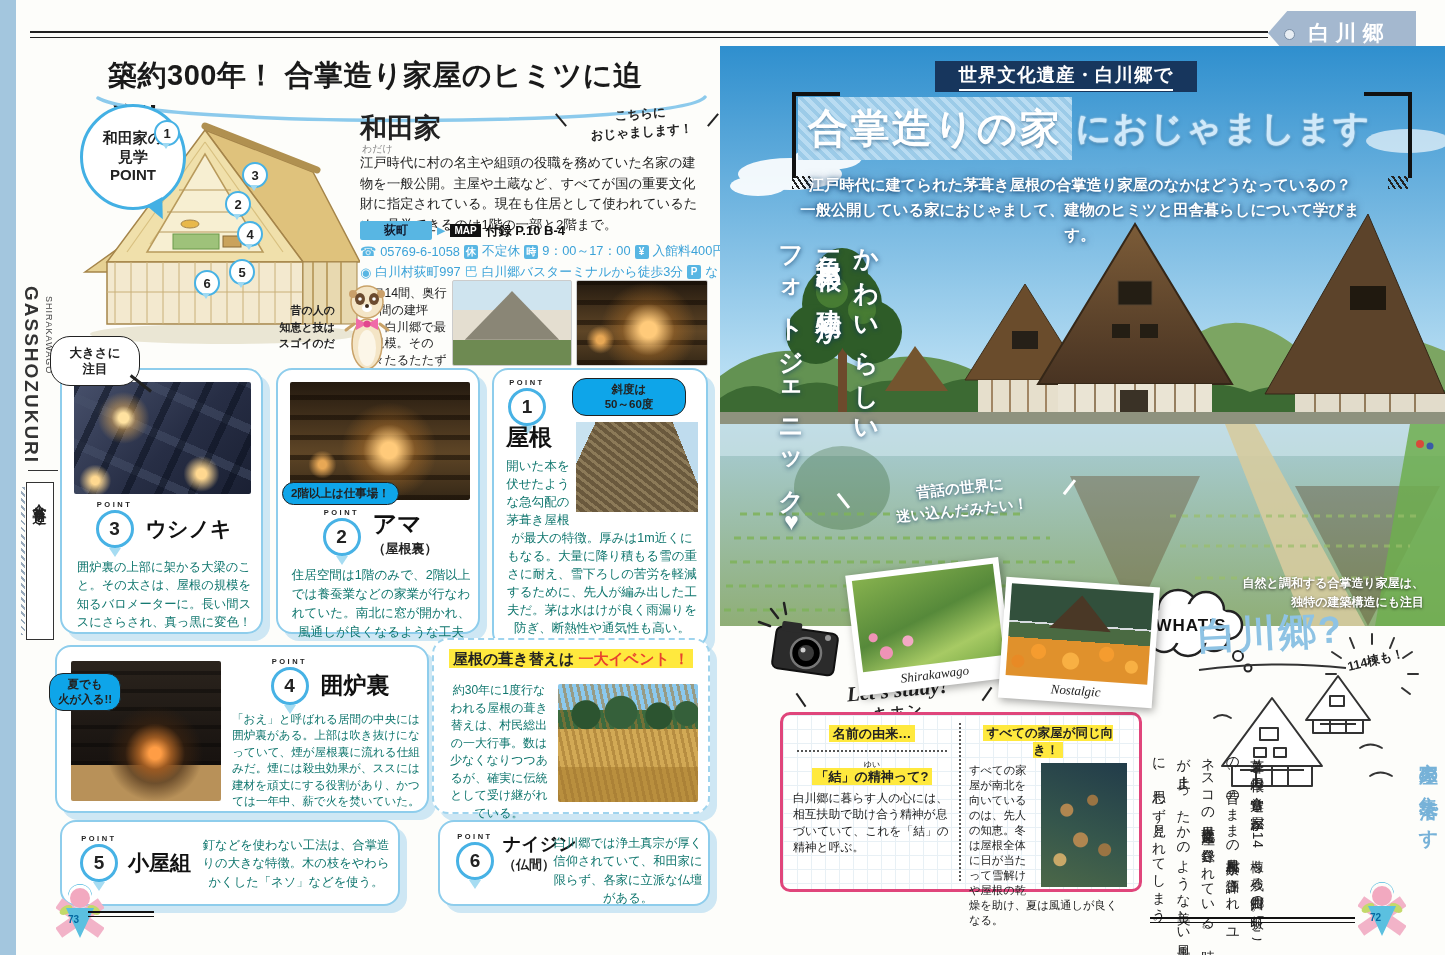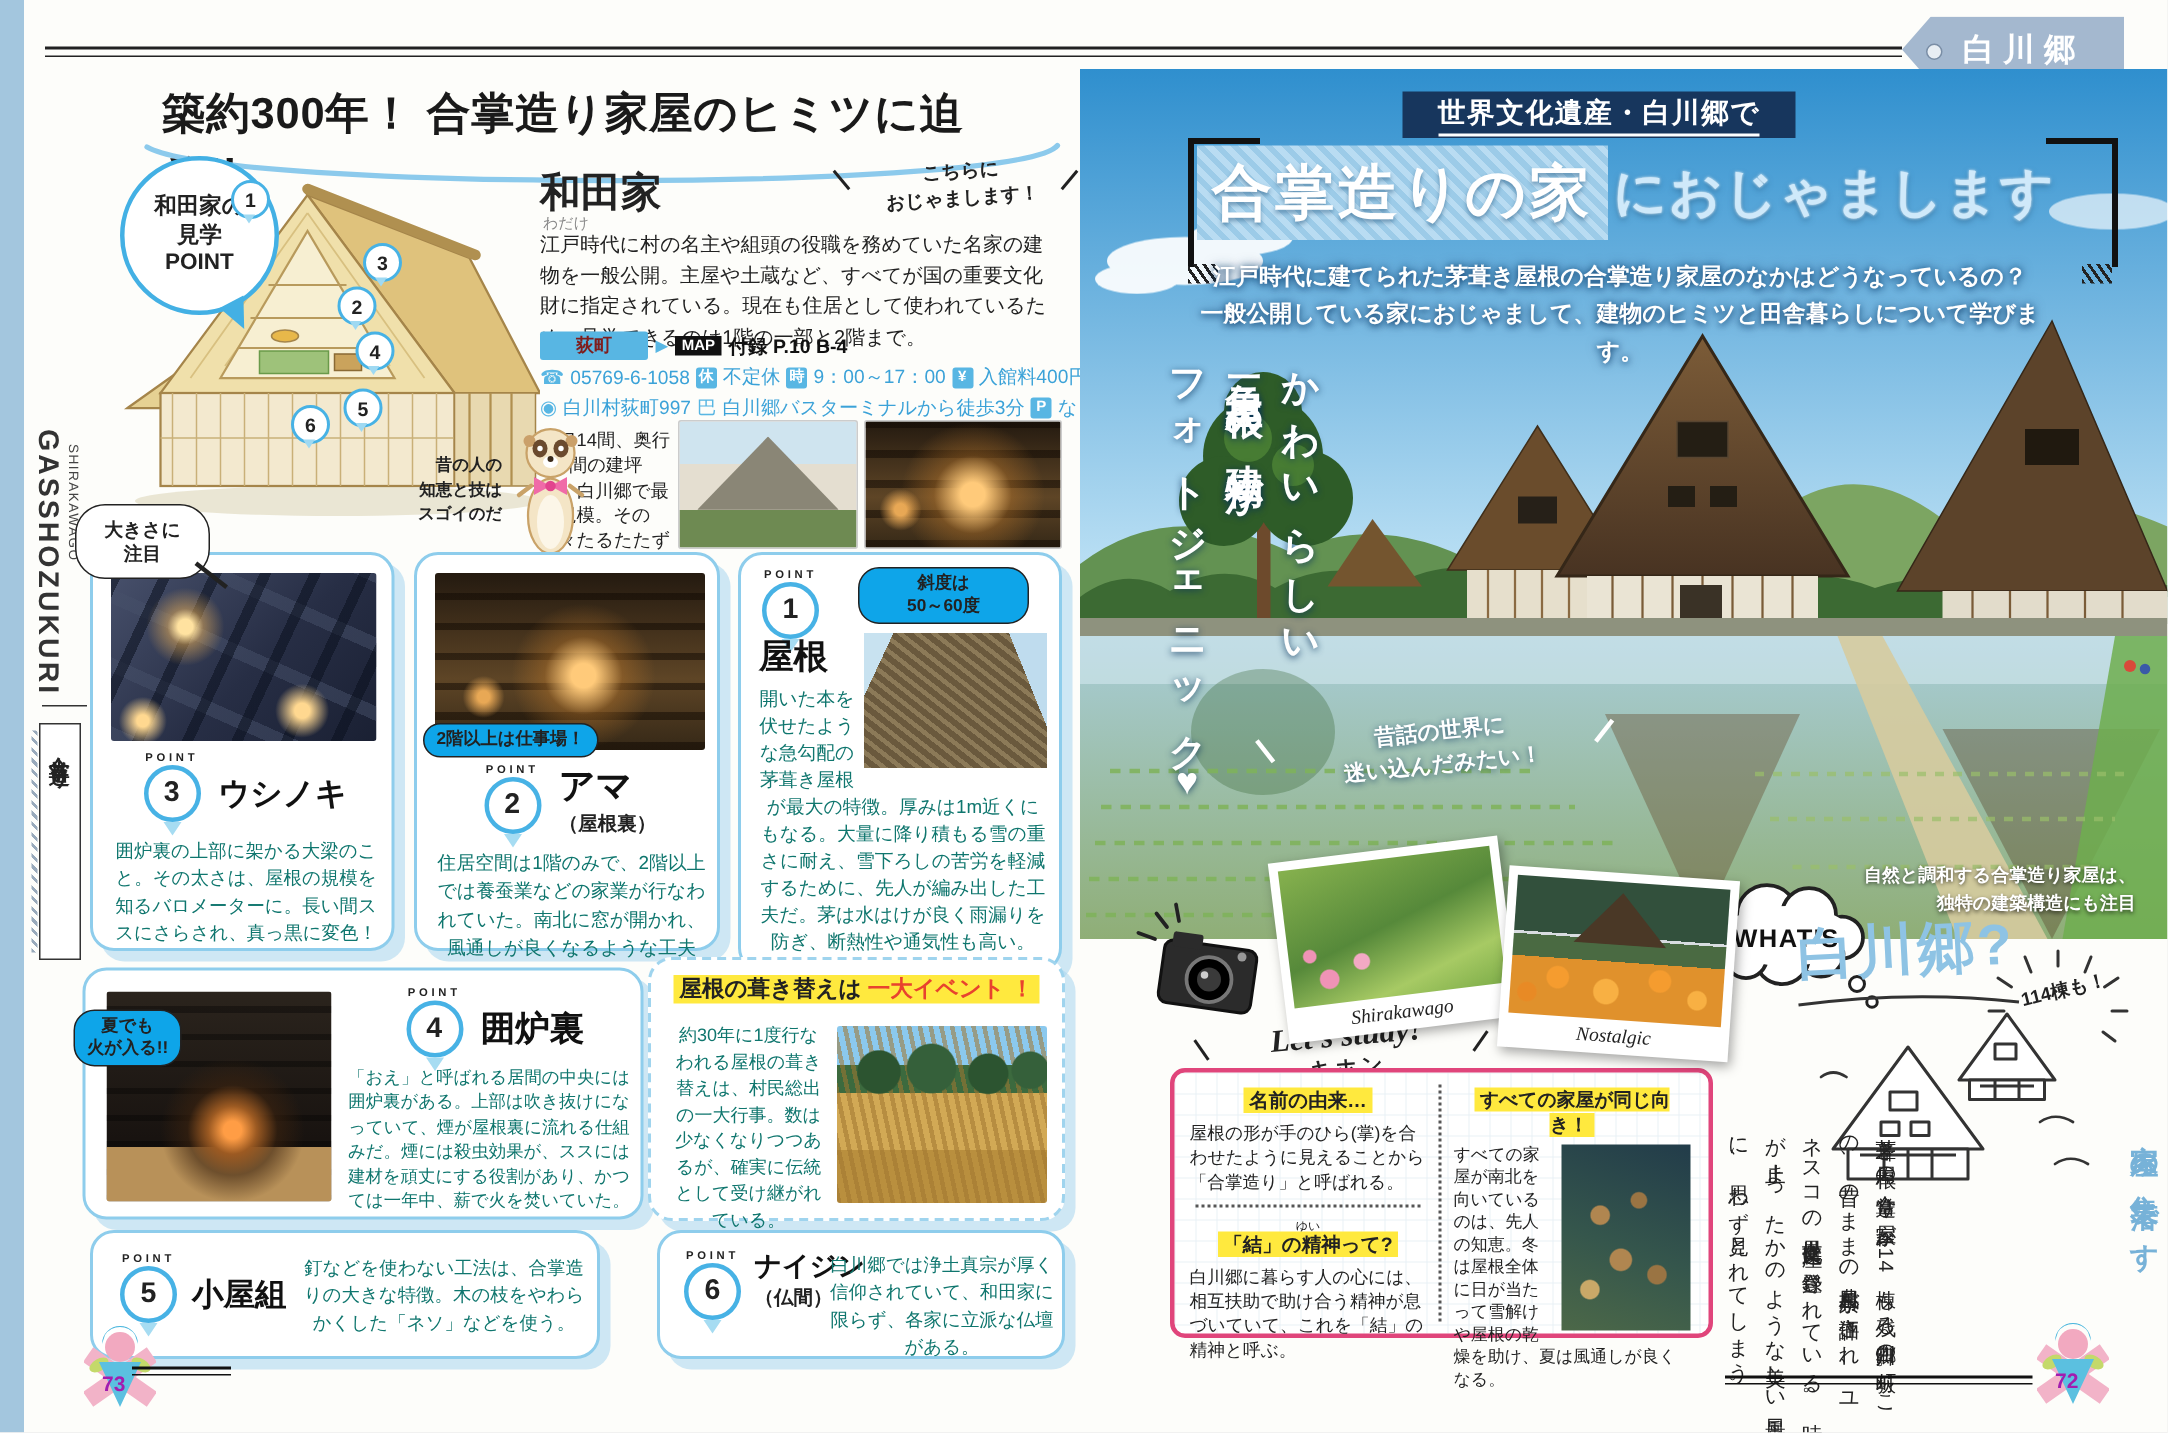--- a/index.html
+++ b/index.html
@@ -40,21 +40,21 @@
   .mk{width:22px;height:22px;border-radius:50%;background:#fff;border:2.5px solid #47b2e5;font-size:13px;font-weight:bold;
       display:flex;align-items:center;justify-content:center;z-index:4;}
   .mk::after{content:"";position:absolute;left:6px;top:21px;width:0;height:0;border-left:4px solid transparent;border-right:4px solid transparent;border-top:6px solid #9fd9f2;}
   
   .wada-name{left:360px;top:110px;font-size:27px;font-weight:bold;}
   .wada-kana{left:362px;top:142px;font-size:10px;color:#888;}
   .visit-note{left:566px;top:106px;width:150px;font-size:12.5px;font-weight:bold;transform:rotate(-4deg);text-align:center;line-height:1.4;}
   .slash{position:absolute;width:2px;height:16px;background:#222;}
   .wada-desc{left:360px;top:153px;width:348px;font-size:13.3px;line-height:1.55;}
   .badge-row{left:360px;top:221px;display:flex;align-items:center;gap:5px;font-size:13px;}
-  .area-badge{background:#58b6e3;color:#7f1d1d;font-size:12px;font-weight:bold;width:72px;text-align:center;padding:1px 0;border-radius:2px;}
+  .area-badge{background:#58b6e3;color:#0f172a;font-size:12px;font-weight:bold;width:72px;text-align:center;padding:1px 0;border-radius:2px;}
   .arrow-ic{color:#58b6e3;font-size:11px;}
   .map-badge{background:#111;color:#fff;font-size:10px;font-weight:bold;padding:1px 4px;}
   .map-ref{font-weight:bold;color:#111;}
   .info-line{color:#3ba2d8;font-size:12.8px;display:flex;align-items:center;gap:4px;}
   .il1{left:360px;top:243px;}
   .il2{left:360px;top:263px;}
   .ic-box{display:inline-block;background:#58b6e3;color:#fff;font-size:10px;font-weight:bold;width:14px;height:14px;line-height:14px;text-align:center;border-radius:2px;}
   .ic-glyph{color:#58b6e3;font-size:13px;}
   .wada-note{left:360px;top:285px;width:92px;font-size:12.2px;line-height:1.38;}
   .wada-ph{top:280px;height:84px;border:1px solid #ccc;}
@@ -132,21 +132,21 @@
      radial-gradient(circle at 8% 84%,#e88a25 0 6px,transparent 7px),
      linear-gradient(#32503c 0 40%,#d8dce0 40% 42%,#4a6a42 42% 58%,#e0912c 58%);}
   .p2-img i{position:absolute;left:28%;top:8%;width:44%;height:38%;background:#4a3826;clip-path:polygon(50% 0,100% 100%,0 100%);}
   .polaroid{position:absolute;background:#fff;box-shadow:2px 3px 8px rgba(0,0,0,.35);padding:6px 6px 4px;z-index:8;}
   .polaroid .pimg{position:relative;width:100%;height:92px;overflow:hidden;}
   .polaroid .pcap{font-family:"Liberation Serif","DejaVu Serif",serif;font-style:italic;font-size:13px;text-align:center;padding-top:3px;}
   
   .hl{background:#ffe93e;padding:1px 4px;font-weight:bold;}
   .red{color:#e8432e;}
   
-  .pageno{position:absolute;font-size:14px;font-weight:bold;color:#a21caf;z-index:2;}
+  .pageno{position:absolute;font-size:10px;font-weight:bold;color:#0369a1;z-index:2;}
   
   .kicker{left:935px;top:61px;width:262px;height:31px;background:#17365d;display:flex;align-items:center;justify-content:center;z-index:5;}
   .kicker span{color:#fff;font-size:18.5px;font-weight:bold;letter-spacing:1px;border-bottom:2px solid #fff;padding-bottom:2px;}
   .main-title{left:808px;top:98px;width:552px;height:60px;display:flex;align-items:center;justify-content:center;z-index:5;white-space:nowrap;}
   .t-strong{background:repeating-linear-gradient(45deg,#b9dcf2 0 4px,#9ccbe8 4px 8px);color:#fff;font-size:40px;font-weight:bold;
             padding:4px 10px;letter-spacing:2px;text-shadow:0 2px 3px rgba(30,80,120,.5);}
   .t-rest{color:#cfe9fa;font-size:35px;font-weight:bold;letter-spacing:1px;margin-left:4px;
           text-shadow:0 0 2px #fff,0 2px 4px rgba(30,80,120,.55);}
   .brk{position:absolute;width:44px;height:82px;z-index:5;}
   .brk.l{left:792px;top:92px;border-top:4px solid #111;border-left:4px solid #111;}
@@ -605,21 +605,20 @@
     <div class="en">Let's study!</div>
     <div class="jp">キホン</div>
   </div>
   <div class="abs bslash" style="left:800px;top:692px;transform:rotate(-35deg);"></div>
   <div class="abs bslash" style="left:986px;top:686px;transform:rotate(35deg);"></div>
 
   <div class="abs study-box">
     <div class="sb-div-v"></div>
     <div class="sb-col" style="left:10px;width:158px;">
       <span class="sb-t"><span class="hl">名前の由来…</span></span>
-      <div class="sb-b">屋根の形が手のひら(掌)を合わせたように見えることから「合掌造り」と呼ばれる。</div>
       <div class="sb-div-h"></div>
       <span class="rubytxt">ゆい</span>
       <span class="sb-t"><span class="hl">「結」の精神って?</span></span>
       <div class="sb-b">白川郷に暮らす人の心には、相互扶助で助け合う精神が息づいていて、これを「結」の精神と呼ぶ。</div>
     </div>
     <div class="sb-col" style="left:186px;width:158px;">
       <span class="sb-t" style="font-size:12.5px;"><span class="hl">すべての家屋が同じ向き！</span></span>
       <div>
         <span class="ph-village" style="float:right;width:86px;height:124px;margin-left:5px;display:block;position:relative;"></span>
         <div class="sb-b" style="font-size:11.3px;line-height:1.33;">すべての家屋が南北を向いているのは、先人の知恵。冬は屋根全体に日が当たって雪解けや屋根の乾燥を助け、夏は風通しが良くなる。</div>

